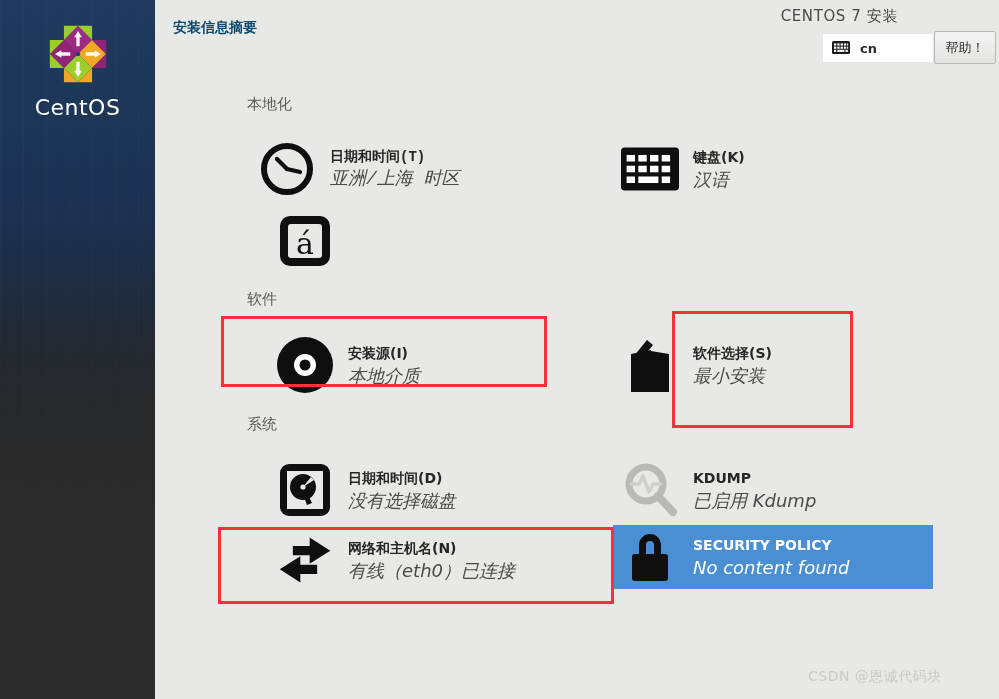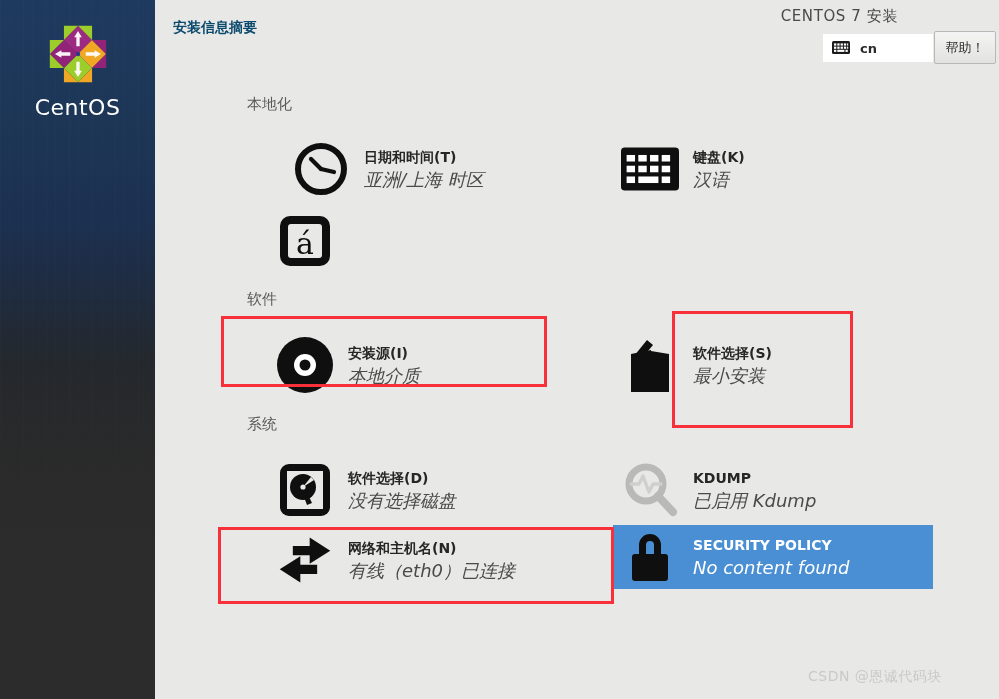--- a/index.html
+++ b/index.html
@@ -203,21 +203,21 @@
     </span>
     <span class="lbl">cn</span>
   </div>
 
   <div class="help-btn">帮助！</div>
 
   <div class="content">
 
     <div class="section-title" style="left:92px; top:95px;">本地化</div>
 
-    <div class="spoke" style="left:129px; top:134px; width:300px;">
+    <div class="spoke" style="left:95px; top:134px; width:300px;font-family:Liberation Mono, monospace;">
       <span class="icon">
         <svg width="56" height="56" viewBox="0 0 56 56">
           <circle cx="28" cy="28" r="23" fill="none" stroke="#0f0f0f" stroke-width="6"></circle>
           <path d="M28 28 L18 18" stroke="#0f0f0f" stroke-width="4.2" stroke-linecap="round"></path>
           <path d="M28 28 L41 31" stroke="#0f0f0f" stroke-width="4.2" stroke-linecap="round"></path>
         </svg>
       </span>
       <span class="txt">
         <span class="title">日期和时间(T)</span><br>
         <span class="sub">亚洲/上海 时区</span>
@@ -296,21 +296,21 @@
         <svg width="54" height="58" viewBox="0 0 54 58">
           <rect x="2" y="3" width="50" height="52" rx="9" fill="#0f0f0f"></rect>
           <rect x="9" y="10" width="36" height="38" fill="#e8e8e6"></rect>
           <circle cx="25" cy="26" r="13" fill="#0f0f0f"></circle>
           <path d="M25 26 L33 16 L36 19 Z" fill="#e8e8e6"></path>
           <path d="M25.5 24 L34 42 L29 44 L23 28 Z" fill="#0f0f0f"></path>
           <circle cx="25" cy="26" r="2.6" fill="#e8e8e6"></circle>
         </svg>
       </span>
       <span class="txt">
-        <span class="title">软件选择(D)</span><br>
+        <span class="title">日期和时间(D)</span><br>
         <span class="sub">没有选择磁盘</span>
       </span>
     </div>
 
     <div class="spoke" style="left:458px; top:455px; width:300px;">
       <span class="icon">
         <svg width="58" height="58" viewBox="0 0 58 58">
           <circle cx="25" cy="23" r="17" fill="none" stroke="#b9b9b7" stroke-width="7"></circle>
           <path d="M37 35 L52 51" stroke="#b9b9b7" stroke-width="8" stroke-linecap="round"></path>
           <path d="M10 23 L18 23 L22 15 L28 31 L32 23 L40 23" fill="none" stroke="#cfcfcd" stroke-width="3.4" stroke-linejoin="round" stroke-linecap="round"></path>

